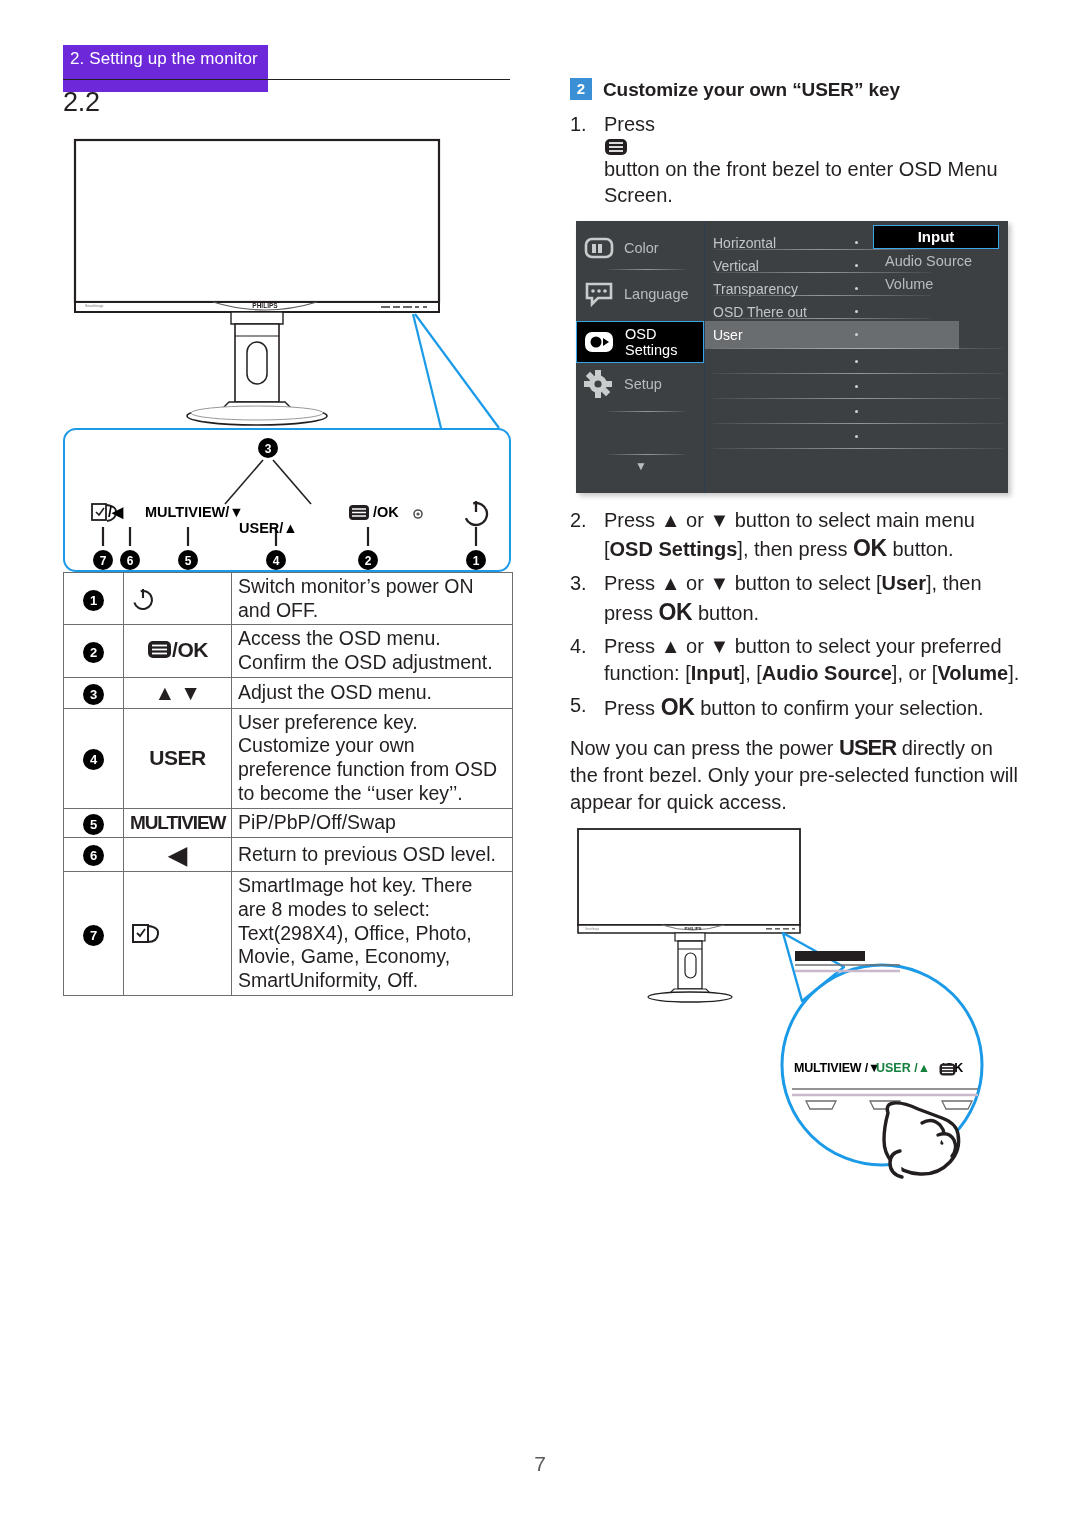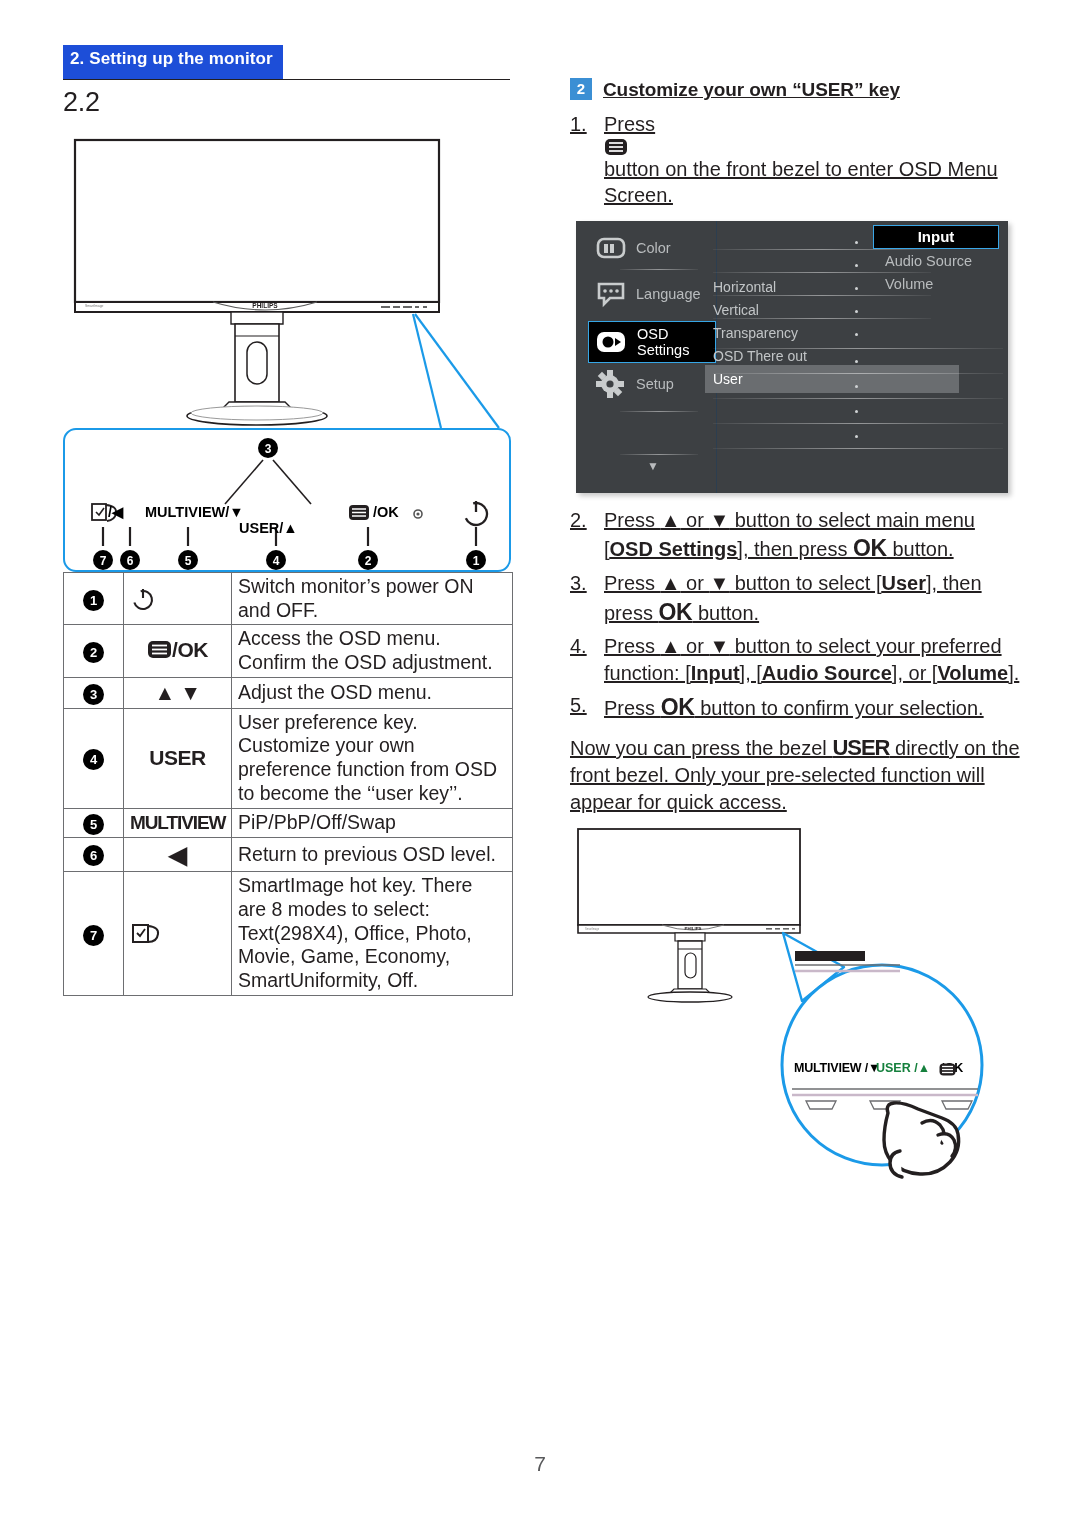--- a/index.html
+++ b/index.html
@@ -6,29 +6,29 @@
   body{
     width:1080px;height:1532px;background:#ffffff;
     font-family:"Liberation Sans", sans-serif;
     color:#231f20;position:relative;overflow:hidden;
   }
   .page{position:absolute;inset:0;}
 
   
   .runhead{
     position:absolute;left:63px;top:45px;
-    background:#1d4ed8;color:#ffffff;
-    font-size:17px;font-weight:700;letter-spacing:.1px;
-    padding:4px 10px 11px 7px;line-height:1.15;
+    background:#6d28d9;color:#ffffff;
+    font-size:17px;font-weight:400;letter-spacing:.1px;
+    padding:4px 10px 23px 7px;line-height:1.15;
   }
   .hrule{position:absolute;left:63px;top:79px;width:447px;height:0;border-top:1.6px solid #231f20;}
 
   
   .colL{position:absolute;left:63px;top:86px;width:450px;}
-  .colR{position:absolute;left:570px;top:78px;width:452px;text-decoration:underline;}
+  .colR{position:absolute;left:570px;top:78px;width:452px;}
 
   h2.sec{
     font-size:27px;font-weight:400;margin:0;padding:0;
     letter-spacing:-.2px;color:#231f20;display:flex;gap:26px;
     line-height:1.25;
   }
   .badge{
     display:inline-block;background:#3b8fd4;color:#fff;
     font-size:15px;font-weight:700;text-align:center;
     width:22px;height:22px;line-height:22px;vertical-align:2px;
@@ -79,28 +79,28 @@
   .userk{font-weight:700;font-size:22px;letter-spacing:-1px;font-family:"Liberation Sans",sans-serif;}
 
   
   .osd{
     position:relative;width:432px;height:272px;background:#3d4043;
     box-shadow:3px 3px 5px rgba(0,0,0,.22);
     font-family:"Liberation Sans", sans-serif;
     overflow:hidden;
   }
   .osd .left{position:absolute;left:0;top:0;width:128px;height:100%;background:#3d4043;
-             border-right:1px solid #2c3e50;margin-left:12px;}
+             border-right:1px solid #2c3e50;}
   .osd .mid{position:absolute;left:129px;top:0;right:0;height:100%;}
   .osd-item{position:absolute;height:30px;display:flex;align-items:center;
             font-size:14.5px;color:#b9bcbe;}
   .osd-item .lbl{margin-left:48px;}
   .osd-sel{background:#000;color:#fff;border:1.6px solid #36a6e6;}
   .osd-row{position:absolute;left:8px;height:28px;display:flex;align-items:center;
-           font-size:14px;color:#c2c5c7;margin-top:44px;}
+           font-size:14px;color:#c2c5c7;}
   .sep{position:absolute;height:1px;background:linear-gradient(to right,rgba(255,255,255,.05),rgba(255,255,255,.45),rgba(255,255,255,.05));}
   .dot{position:absolute;width:3px;height:3px;background:#cfd2d4;border-radius:50%;}
   .rcol{position:absolute;font-size:14.5px;color:#b9bcbe;}
   .rsel{position:absolute;background:#000;border:1.6px solid #3aa7e8;color:#fff;
         font-size:15px;display:flex;align-items:center;justify-content:center;font-weight:600;}
   .userrow{position:absolute;background:#6a6d70;color:#fff;}
 
   .pagenum{position:absolute;left:0;right:0;top:1452px;text-align:center;
            font-size:21px;color:#58595b;}
 </style>
@@ -407,21 +407,21 @@
       <li>
         <span class="n">4.</span>
         <span class="b"><span>Press </span><span class="bld">▲</span><span> or </span><span class="bld">▼</span><span> button to select your preferred function: [</span><span class="bld">Input</span><span>], [</span><span class="bld">Audio Source</span><span>], or [</span><span class="bld">Volume</span><span>].</span></span>
       </li>
       <li>
         <span class="n">5.</span>
         <span class="b"><span>Press </span><span class="ok">OK</span><span> button to confirm your selection.</span></span>
       </li>
     </ol>
 
-    <p class="para" style="margin-top:10px;"><span>Now you can press the bezel </span><span class="userk">USER</span><span> directly on the front bezel. Only your pre-selected function will appear for quick access.</span></p>
+    <p class="para" style="margin-top:10px;"><span>Now you can press the power </span><span class="userk">USER</span><span> directly on the front bezel. Only your pre-selected function will appear for quick access.</span></p>
 
     <div style="position:relative;height:420px;margin-top:8px;">
       <svg width="452" height="420" viewBox="0 0 452 420">
 
         <rect x="8" y="6" width="222" height="96" fill="#fff" stroke="#231f20" stroke-width="1.8"></rect>
         <path d="M8 102 H230 V110 H8 Z" fill="#fff" stroke="#231f20" stroke-width="1.6"></path>
         <path d="M92 102 q30 10 62 0" fill="none" stroke="#777" stroke-width="1"></path>
         <text x="123" y="107" font-size="4.4" text-anchor="middle" font-weight="700" fill="#231f20" font-family="Liberation Sans, sans-serif">PHILIPS</text>
         <text x="15" y="107" font-size="2.6" fill="#888" font-family="Liberation Sans, sans-serif">SmartImage</text>
         <g fill="#666">

